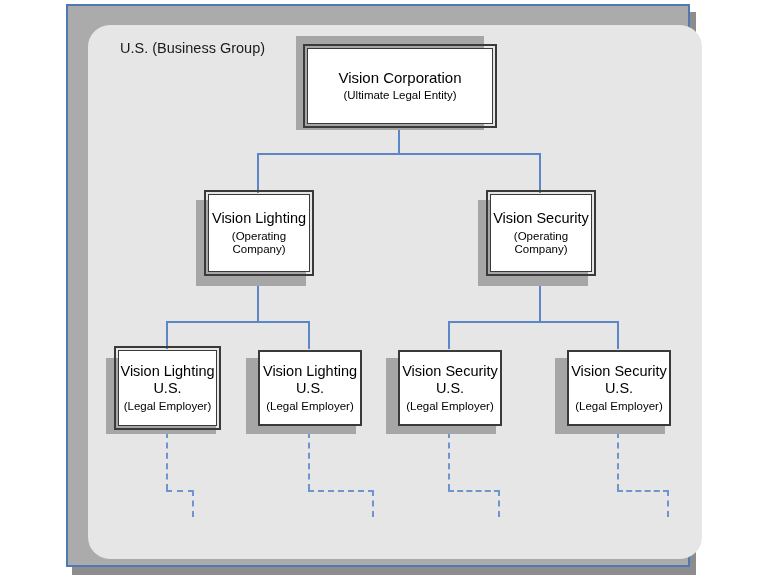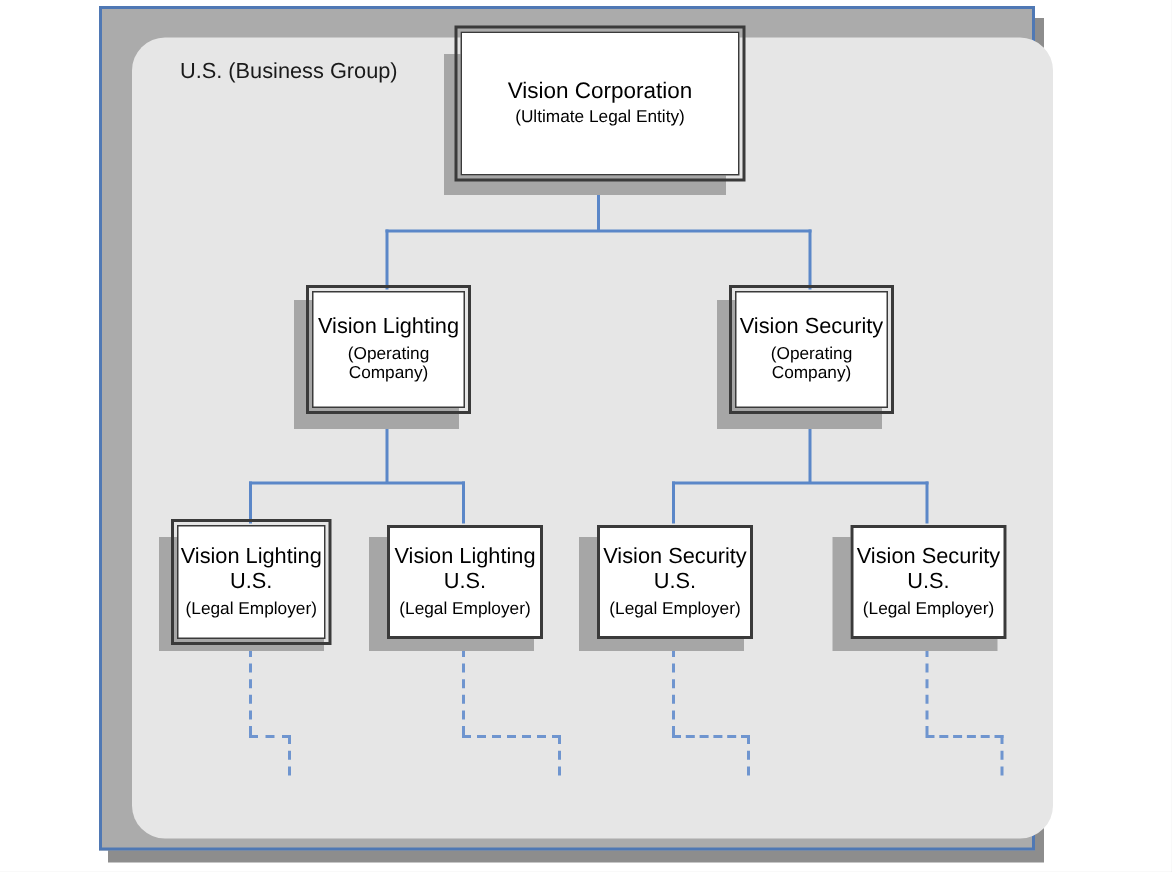--- a/index.html
+++ b/index.html
@@ -154,21 +154,21 @@
 
 <div class="dash-v" style="left:448px; top:432px; height:58px;"></div>
 <div class="dash-h" style="left:448px; top:490px; width:52px;"></div>
 <div class="dash-v" style="left:498px; top:490px; height:27px;"></div>
 
 <div class="dash-v" style="left:617px; top:432px; height:58px;"></div>
 <div class="dash-h" style="left:617px; top:490px; width:52px;"></div>
 <div class="dash-v" style="left:667px; top:490px; height:27px;"></div>
 
 <div class="node-shadow" style="left:296px; top:36px; width:188px; height:94px;"></div>
-<div class="node double" style="left:307px; top:21px; width:186px; height:96px;">
+<div class="node double" style="left:307px; top:48px; width:186px; height:76px;">
   <div class="title">Vision Corporation</div>
   <div class="sub inline">(Ultimate Legal Entity)</div>
 </div>
 
 <div class="node-shadow" style="left:196px; top:200px; width:110px; height:86px;"></div>
 <div class="node double" style="left:208px; top:194px; width:102px; height:78px;">
   <div class="title small">Vision Lighting</div>
   <div class="sub">(Operating</div>
   <div class="sub" style="margin-top:0;">Company)</div>
 </div>

